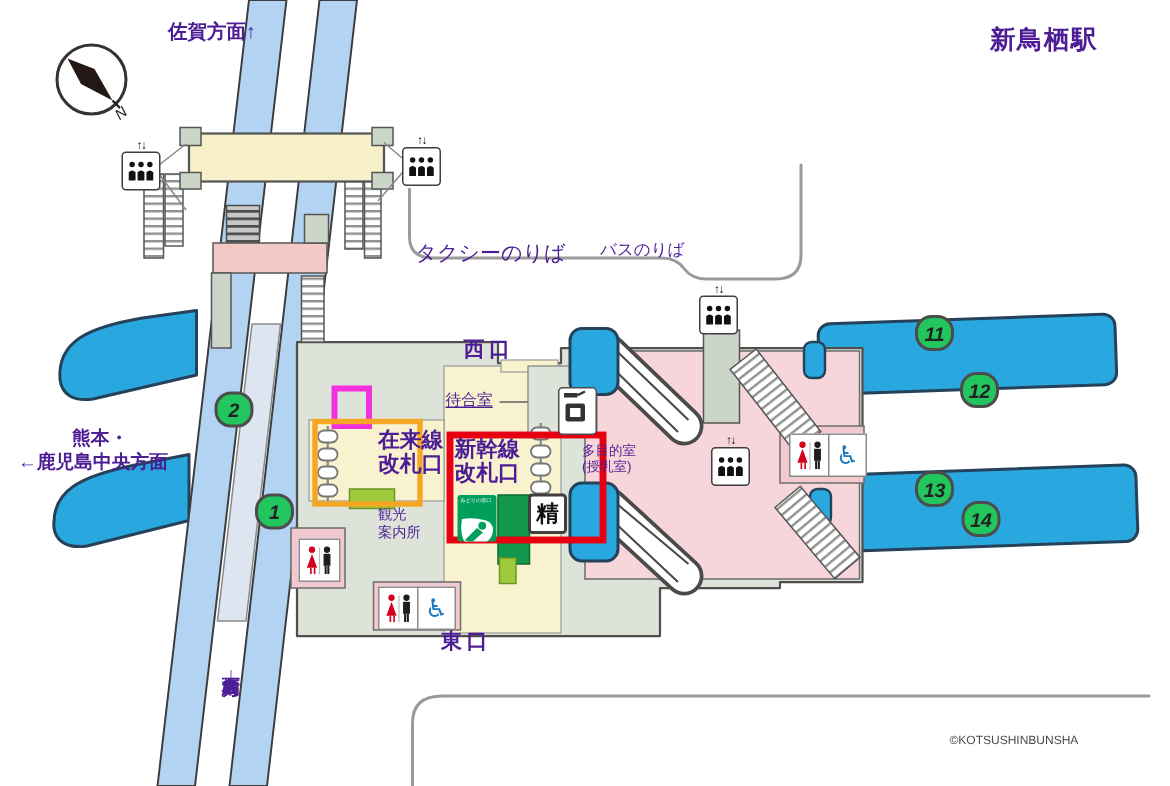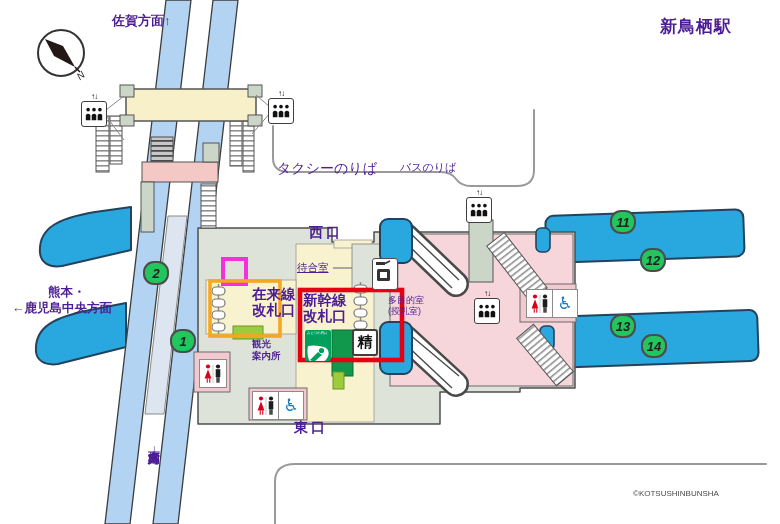--- a/index.html
+++ b/index.html
@@ -166,21 +166,21 @@
   <div>改札口</div>
 </div>
 <div class="lbl b" style="left:303px;top:292px;font-size:14.5px;line-height:1.12;">
   <div>新幹線</div>
   <div>改札口</div>
 </div>
 <div class="lbl" style="left:388px;top:295px;font-size:9px;line-height:1.25;">
   <div>多目的室</div>
   <div>(授乳室)</div>
 </div>
-<div class="lbl" style="left:252px;top:338px;font-size:9.5px;line-height:1.25;font-weight:bold;">
+<div class="lbl" style="left:252px;top:338px;font-size:9.5px;line-height:1.25;">
   <div>観光</div>
   <div>案内所</div>
 </div>
 
 <div class="badge" style="left:143px;top:261px;">2</div>
 <div class="badge" style="left:170px;top:329px;">1</div>
 <div class="badge" style="left:610px;top:210px;">11</div>
 <div class="badge" style="left:640px;top:248px;">12</div>
 <div class="badge" style="left:610px;top:314px;">13</div>
 <div class="badge" style="left:641px;top:334px;">14</div>

